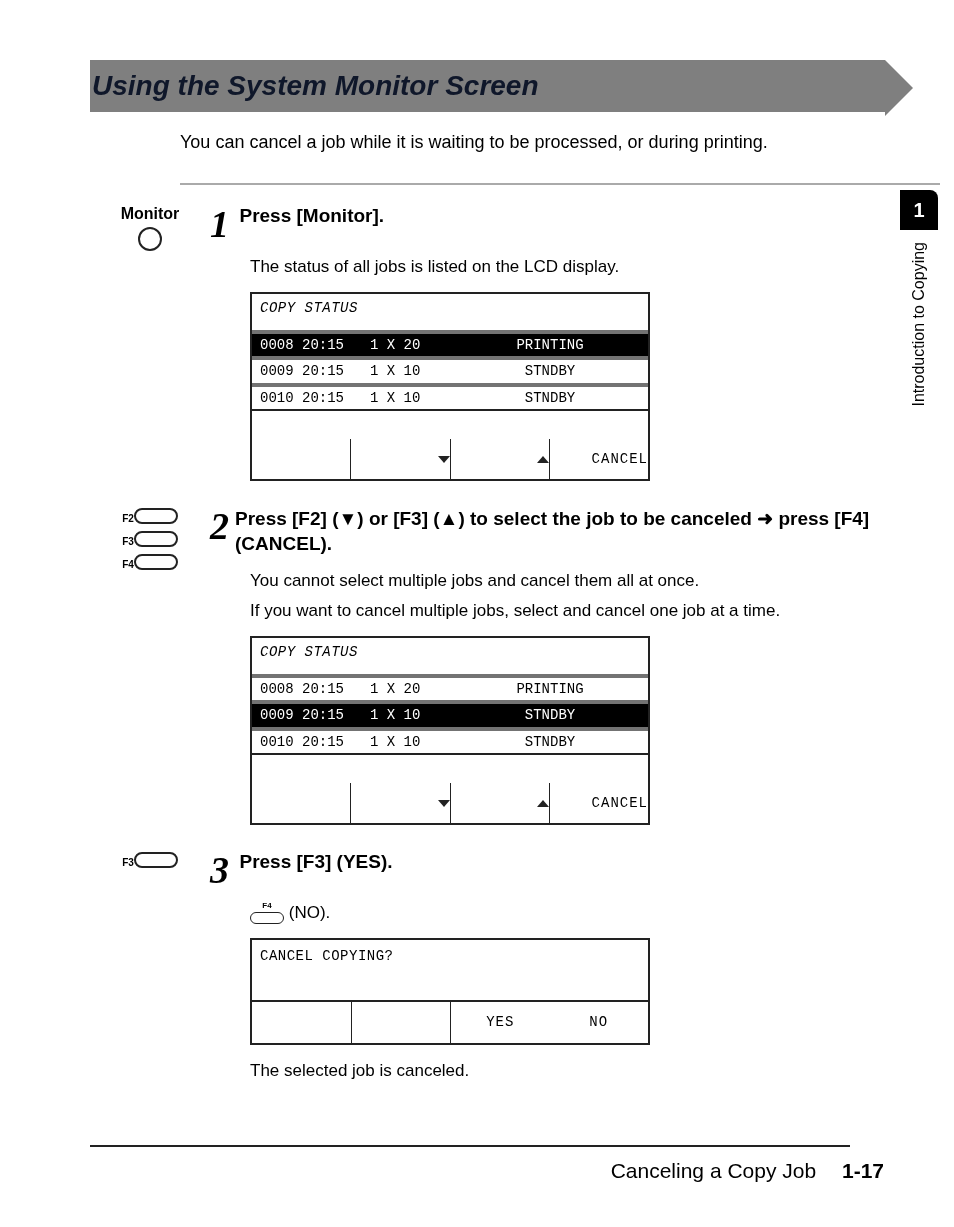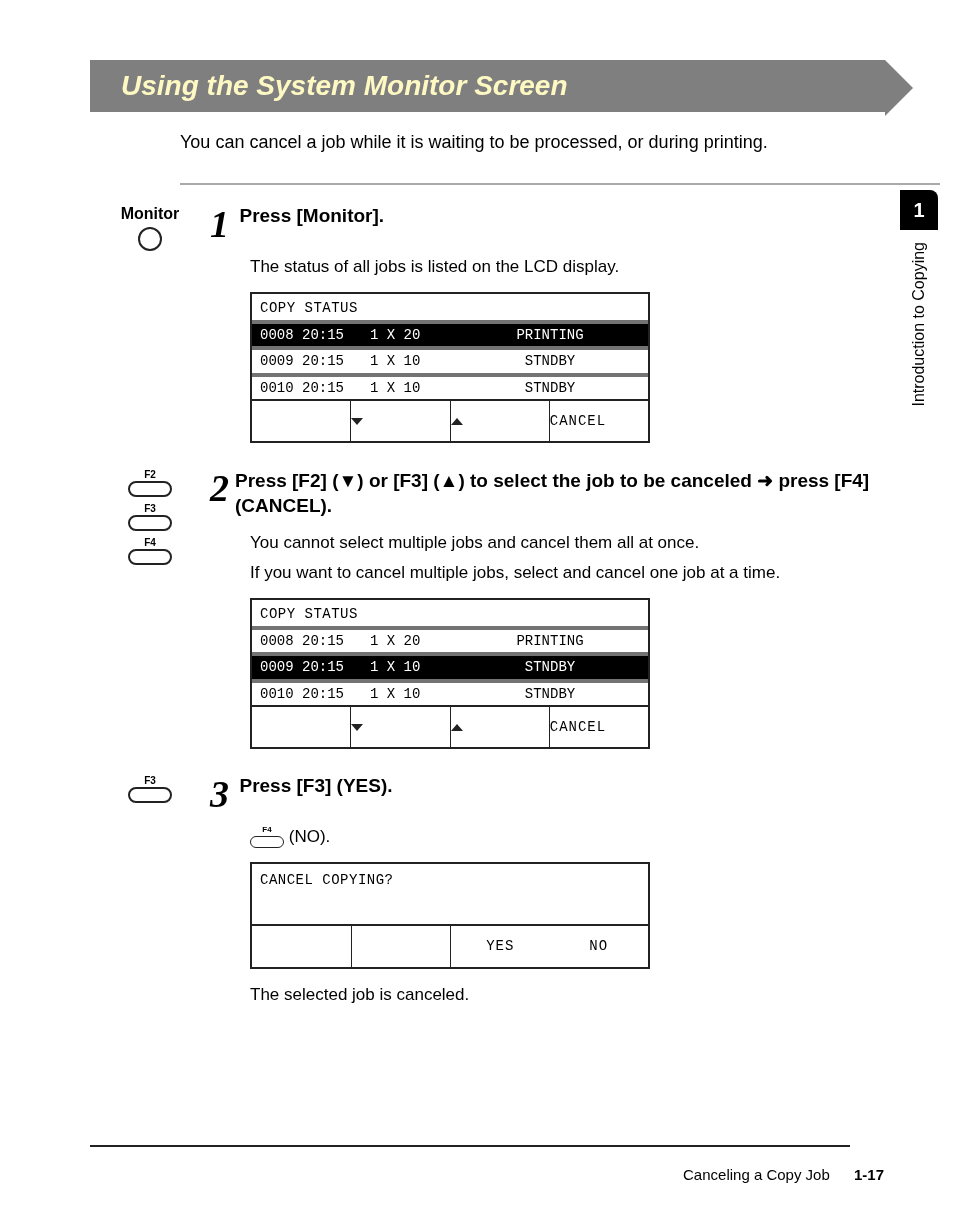--- a/index.html
+++ b/index.html
@@ -1,73 +1,73 @@
 <!DOCTYPE html>
 <html><head>
 <meta charset="utf-8">
 <style>
   * { box-sizing: border-box; margin: 0; padding: 0; }
   html, body { width: 954px; height: 1227px; font-family: Arial, Helvetica, sans-serif; background: #fff; color: #000; }
   .page { position: relative; width: 954px; height: 1227px; padding: 60px 40px 40px 90px; }
 
   
-  .heading-bar { position: relative; background: #7f7f7f; color: #fef9c3; font-size: 28px; font-weight: bold; padding: 10px 31px; width: 795px; font-style: italic; }
+  .heading-bar { position: relative; background: #7f7f7f; color: #0f172a; font-size: 28px; font-weight: bold; padding: 10px 2px; width: 795px; font-style: italic; }
   .heading-bar::after { content: ""; position: absolute; right: -28px; top: 0; border-top: 28px solid transparent; border-bottom: 28px solid transparent; border-left: 28px solid #7f7f7f; }
 
   .intro-text { margin: 20px 0 30px 90px; font-size: 18px; }
 
   .divider { border: none; border-top: 2px solid #aaa; margin: 12px 0 20px 90px; width: 760px; }
 
   .step-row { display: flex; margin-bottom: 26px; }
   .left-col { width: 120px; flex-shrink: 0; display: flex; flex-direction: column; align-items: center; gap: 4px; }
   .right-col { flex: 1; }
 
   .step-num { font-family: Georgia, "Times New Roman", serif; font-style: italic; font-weight: bold; font-size: 38px; display: inline-block; vertical-align: top; line-height: 1; margin-right: 6px; }
   .step-head { font-size: 19px; font-weight: bold; display: inline; }
   .step-body { margin-left: 40px; margin-top: 12px; font-size: 17px; line-height: 1.45; }
 
   
   .monitor-key { width: 78px; text-align: center; }
   .monitor-key .lbl { font-size: 16px; font-weight: bold; }
   .monitor-key .circle { width: 24px; height: 24px; border: 2px solid #222; border-radius: 50%; margin: 4px auto 0; }
-  .fkey { display: flex; flex-direction: column; align-items: center; margin-bottom: 2px; }
+  .fkey { display: flex; flex-direction: row; align-items: flex-end; margin-bottom: 2px; }
   .fkey .lbl { font-size: 10px; font-weight: bold; }
   .fkey .oval { width: 44px; height: 16px; border: 2px solid #222; border-radius: 9px; margin-top: 1px; position: relative; }
   .fkey-inline { display: inline-flex; flex-direction: column; align-items: center; vertical-align: middle; transform: translateY(-2px); }
   .fkey-inline .lbl { font-size: 8px; font-weight: bold; }
   .fkey-inline .oval { width: 34px; height: 12px; border: 1.5px solid #222; border-radius: 7px; }
 
   
   .lcd { width: 400px; border: 2px solid #222; margin-top: 12px; font-family: "Courier New", monospace; font-size: 14px; }
-  .lcd-title { padding: 4px 8px 2px; letter-spacing: 0.5px; }
+  .lcd-title { padding: 4px 8px 12px; letter-spacing: 0.5px; font-style: italic; }
   .lcd-rows { }
   .lcd-row { display: flex; padding: 1px 8px; border-top: 4px solid #737373; }
   .lcd-row.sel { background: #000; color: #fff; }
   .lcd-row > span:nth-child(1) { flex: 0 0 110px; }
   .lcd-row > span:nth-child(2) { flex: 0 0 90px; }
   .lcd-row > span:nth-child(3) { flex: 1; text-align: center; }
   .lcd-fn { display: flex; border-top: 2px solid #222; }
-  .lcd-fn > div { flex: 1; text-align: left; padding: 10px 0; letter-spacing: 1px; position: relative; }
+  .lcd-fn > div { flex: 1; text-align: right; padding: 10px 0; letter-spacing: 1px; position: relative; margin-top: 28px; }
   .lcd-fn > div + div { border-left: 1px solid #222; }
   .lcd-fn .tri-down::before { content: ""; display: inline-block; border-left: 6px solid transparent; border-right: 6px solid transparent; border-top: 7px solid #222; }
   .lcd-fn .tri-up::before { content: ""; display: inline-block; border-left: 6px solid transparent; border-right: 6px solid transparent; border-bottom: 7px solid #222; }
 
   .lcd-prompt { padding: 6px 8px 34px; letter-spacing: 0.5px; }
   .lcd-yesno { display: flex; border-top: 2px solid #222; }
   .lcd-yesno > div { flex: 1; text-align: center; padding: 10px 0; letter-spacing: 1px; }
   .lcd-yesno > div:nth-child(1), .lcd-yesno > div:nth-child(2) { border-right: 1px solid #222; }
 
   
   .side-tab { position: absolute; right: 16px; top: 190px; width: 38px; height: 280px; }
   .side-tab .blk { background: #000; color: #fff; width: 38px; height: 40px; display: flex; align-items: center; justify-content: center; font-weight: bold; font-size: 20px; border-radius: 0 8px 0 0; }
   .side-tab .vtxt { writing-mode: vertical-rl; transform: rotate(180deg); font-size: 16px; margin: 12px auto 0; display: block; text-align: center; }
 
   
   .footer-line { position: absolute; left: 90px; bottom: 80px; width: 760px; border-top: 2px solid #222; }
-  .footer { position: absolute; right: 70px; bottom: 44px; font-size: 15px; }
+  .footer { position: absolute; right: 70px; bottom: 44px; font-size: 21px; }
   .footer .pg { font-weight: bold; margin-left: 20px; }
 </style>
 </head>
 <body>
 
 <div class="page">
 
   <div class="heading-bar">Using the System Monitor Screen</div>
 
   <p class="intro-text">You can cancel a job while it is waiting to be processed, or during printing.</p>

